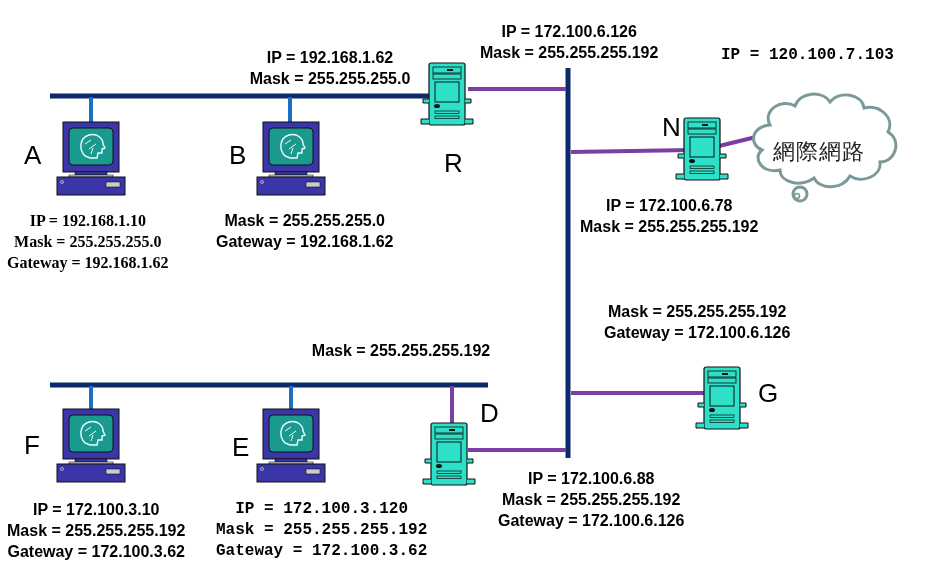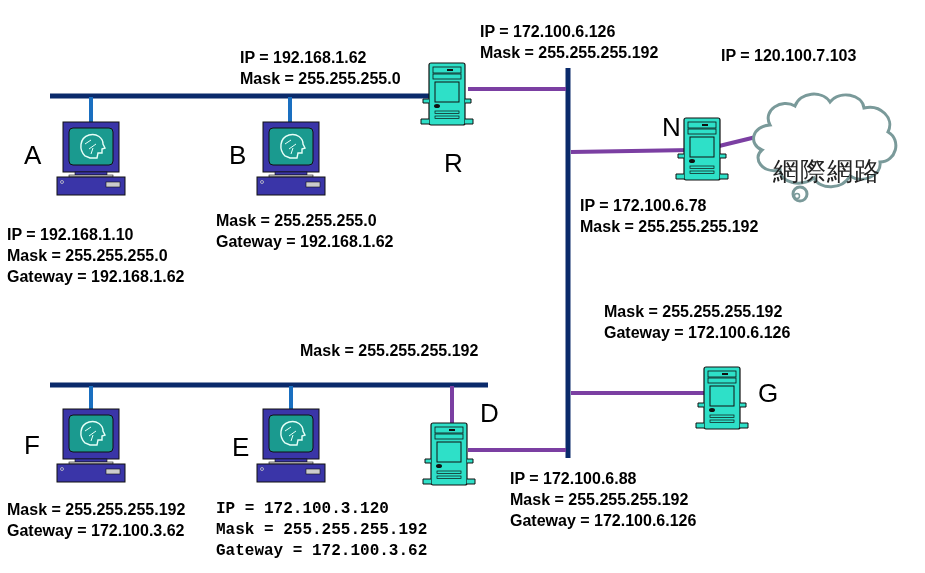--- a/index.html
+++ b/index.html
@@ -1,26 +1,26 @@
 <!DOCTYPE html>
 <html><head>
 <meta charset="utf-8">
 <style>
   html, body { margin: 0; padding: 0; background: #ffffff; }
   body { width: 925px; height: 573px; position: relative; overflow: hidden;
          font-family: "Liberation Sans", sans-serif; }
   #diagram { position: absolute; left: 0; top: 0; }
   .lbl { position: absolute; font-family: "Liberation Sans", sans-serif;
-         font-weight: bold; font-size: 16px; line-height: 21px; color: #000; white-space: nowrap; }
+         font-weight: bold; font-size: 16px; line-height: 21px; color: #000; white-space: nowrap; text-align: center; }
   .lbl.right { }
   .lbl div { height: 21px; }
   .name { position: absolute; font-family: "Liberation Sans", sans-serif; font-size: 26px;
           color: #000; line-height: 26px; }
-  .cloud-text { position: absolute; font-family: "DejaVu Sans", sans-serif; font-size: 26px;
-                color: #222; left: 773px; top: 154px; letter-spacing: 1px; }
+  .cloud-text { position: absolute; font-family: "DejaVu Sans", sans-serif; font-size: 22px;
+                color: #222; left: 773px; top: 137px; letter-spacing: 1px; }
 </style>
 </head>
 <body>
 
 <svg id="diagram" width="925" height="573" viewBox="0 0 925 573">
   <defs>
     <g id="pc">
       <rect x="0" y="0" width="56" height="50" fill="#3a35a8" stroke="#111" stroke-width="1"></rect>
       <rect x="6" y="6" width="44" height="37" rx="4" fill="#1a9a8f" stroke="#111" stroke-width="1"></rect>
       <path d="M22 34 C16 28,16 16,26 13 C34 11,40 16,40 22 L42 26 L39 27 L39 31 L35 31 L34 36 L27 36 Z" fill="none" stroke="#e8fff8" stroke-width="1.4"></path>
@@ -85,57 +85,58 @@
 <div class="name" style="left:229px;top:142px;">B</div>
 <div class="name" style="left:444px;top:150px;">R</div>
 <div class="name" style="left:662px;top:114px;">N</div>
 <div class="name" style="left:758px;top:380px;">G</div>
 <div class="name" style="left:480px;top:400px;">D</div>
 <div class="name" style="left:24px;top:432px;">F</div>
 <div class="name" style="left:232px;top:434px;">E</div>
 
 <div class="cloud-text">網際網路</div>
 
-<div class="lbl" style="left:7px;top:224px;">
+<div class="lbl" style="left:7px;top:210px;font-family:Liberation Serif, serif;">
   <div>IP = 192.168.1.10</div>
   <div>Mask = 255.255.255.0</div>
   <div>Gateway = 192.168.1.62</div>
 </div>
 <div class="lbl" style="left:216px;top:210px;">
   <div>Mask = 255.255.255.0</div>
   <div>Gateway = 192.168.1.62</div>
 </div>
 <div class="lbl right" style="left:240px;top:47px;width:180px;">
   <div>IP = 192.168.1.62</div>
   <div>Mask = 255.255.255.0</div>
 </div>
 <div class="lbl" style="left:480px;top:21px;">
   <div>IP = 172.100.6.126</div>
   <div>Mask = 255.255.255.192</div>
 </div>
-<div class="lbl" style="left:721px;top:45px;">
+<div class="lbl" style="left:721px;top:45px;font-family:Liberation Mono, monospace;">
   <div>IP = 120.100.7.103</div>
 </div>
 <div class="lbl" style="left:580px;top:195px;">
   <div>IP = 172.100.6.78</div>
   <div>Mask = 255.255.255.192</div>
 </div>
 <div class="lbl" style="left:604px;top:301px;">
   <div>Mask = 255.255.255.192</div>
   <div>Gateway = 172.100.6.126</div>
 </div>
 <div class="lbl right" style="left:300px;top:340px;width:202px;">
   <div>Mask = 255.255.255.192</div>
 </div>
-<div class="lbl" style="left:498px;top:468px;margin-left:12px;">
+<div class="lbl" style="left:498px;top:468px;">
   <div>IP = 172.100.6.88</div>
   <div>Mask = 255.255.255.192</div>
   <div>Gateway = 172.100.6.126</div>
 </div>
 <div class="lbl" style="left:7px;top:499px;">
+  <div>IP = 172.100.3.10</div>
   <div>Mask = 255.255.255.192</div>
   <div>Gateway = 172.100.3.62</div>
 </div>
 <div class="lbl" style="left:216px;top:499px;font-family:Liberation Mono, monospace;">
   <div>IP = 172.100.3.120</div>
   <div>Mask = 255.255.255.192</div>
   <div>Gateway = 172.100.3.62</div>
 </div>
 
 </body></html>

